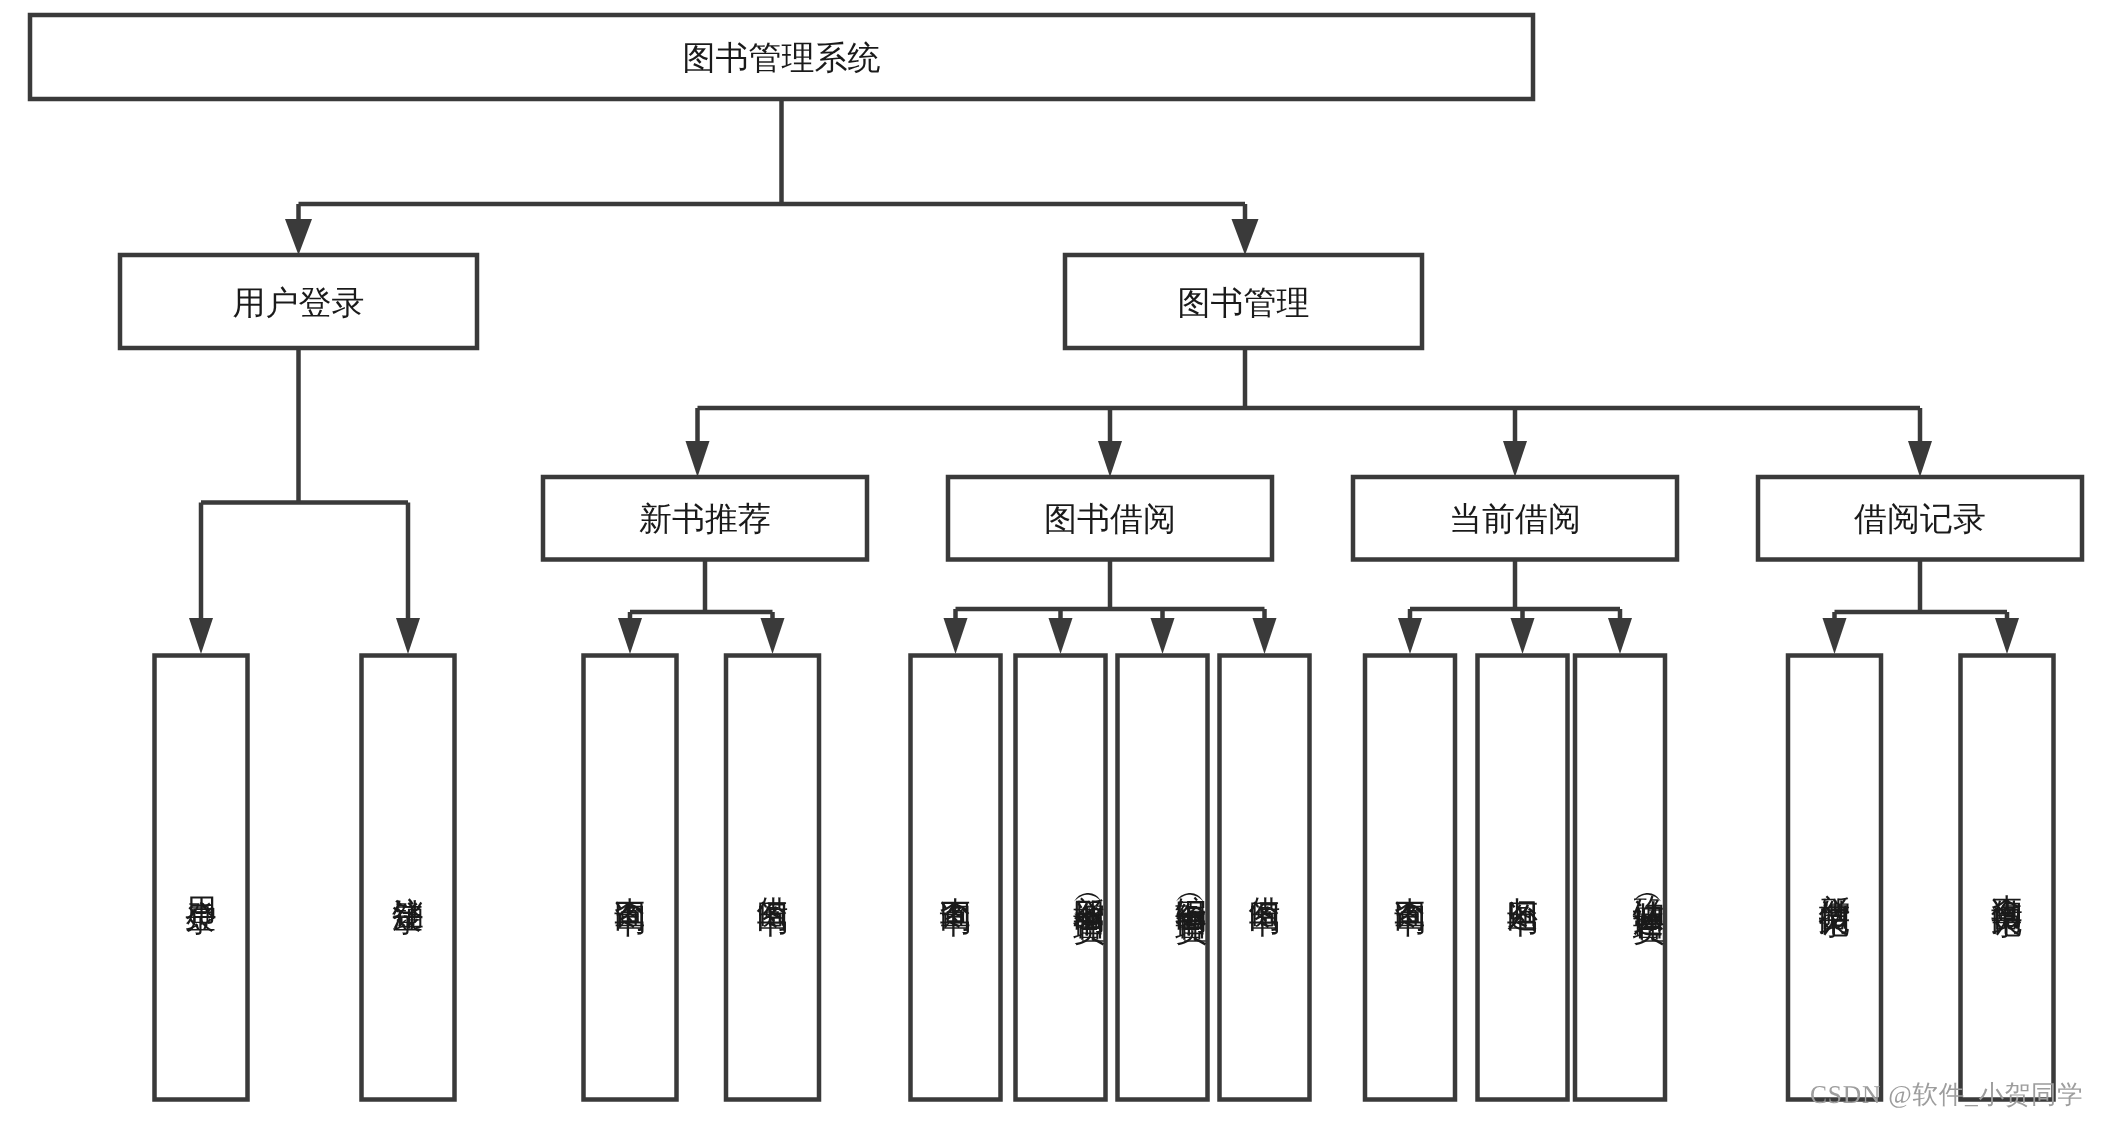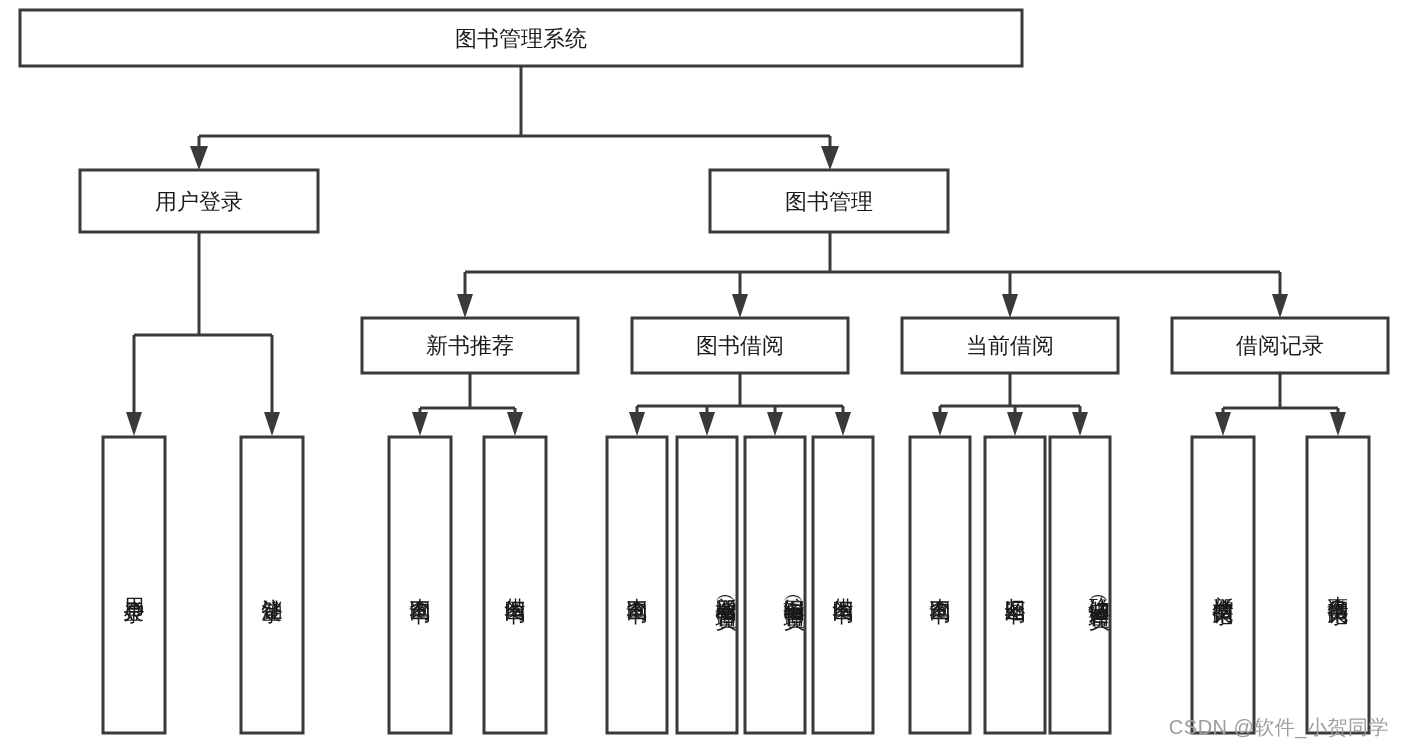--- a/index.html
+++ b/index.html
@@ -59,22 +59,22 @@
     display: flex;
     align-items: center;
     justify-content: center;
     text-align: center;
     user-select: none;
   }
   .watermark {
     position: absolute;
     right: 8px;
     bottom: 6px;
-    font-family: Liberation Sans, sans-serif;
-    font-size: 20px;
+    font-family: Liberation Serif, serif;
+    font-size: 17px;
     color: #9d9d9d;
     white-space: nowrap;
     letter-spacing: 0.5px;
   }
 </style>
 </head>
 <body>
 
 <div id="diagram-root">
 

